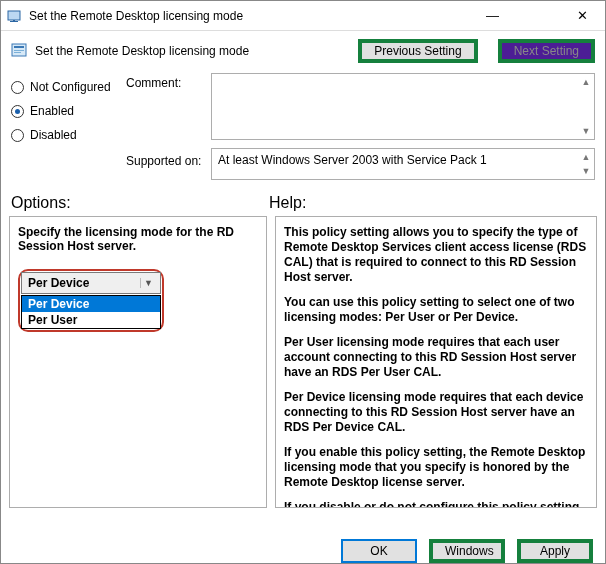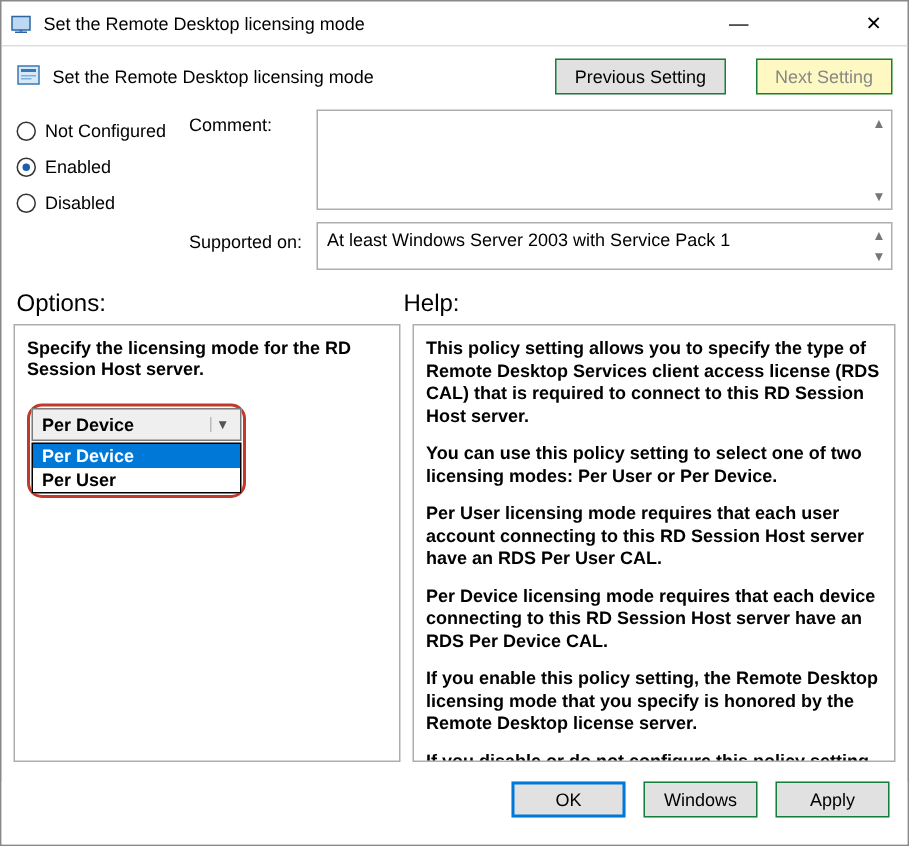--- a/index.html
+++ b/index.html
@@ -30,28 +30,28 @@
     width: 45px; height: 29px; display:flex; align-items:center; justify-content:center;
     font-size: 13px; font-family: "Segoe UI Symbol", sans-serif;
   }
   .header-row {
     display:flex; align-items:center; padding: 8px 10px 10px 10px;
   }
   .header-row .hicon { width:18px; height:18px; margin-right:6px; }
   .header-row .htxt { flex:1; }
   .btn {
     height: 24px;
-    border: 1px solid #15803d;
+    border: 4px solid #15803d;
     background: #e1e1e1;
     padding: 0 12px;
     font-size: 12px;
     font-family: inherit;
     margin-left: 6px;
   }
-  .btn[disabled] { color: #888; background:#fef9c3;margin-left:20px; }
+  .btn[disabled] { color: #888; background:#4c1d95;margin-left:20px; }
   .btn.primary { border: 2px solid #0078d7; background:#e1e1e1; }
   .config-row {
     display:flex;
     padding: 0 10px;
   }
   .radios {
     width: 115px;
     padding-top: 2px;
   }
   .radio-line {
@@ -125,21 +125,21 @@
   .dd-list {
     border:1px solid #000;
     background:#fff;
     margin: 0 1px 1px 1px;
   }
   .dd-item { padding: 1px 6px; }
   .dd-item.selected { background:#0078d7; color:#fff; }
   .footer {
     position:absolute; bottom:0; left:0; right:0;
     height:42px;
-    display:flex; align-items:flex-start; justify-content:flex-end;
+    display:flex; align-items:flex-end; justify-content:flex-end;
     padding: 0 12px;
     gap:6px;
     background:#fff;
   }
   .footer .btn { width:76px; }
   svg.app-icon { display:block; }
 </style>
 </head>
 <body>
 

